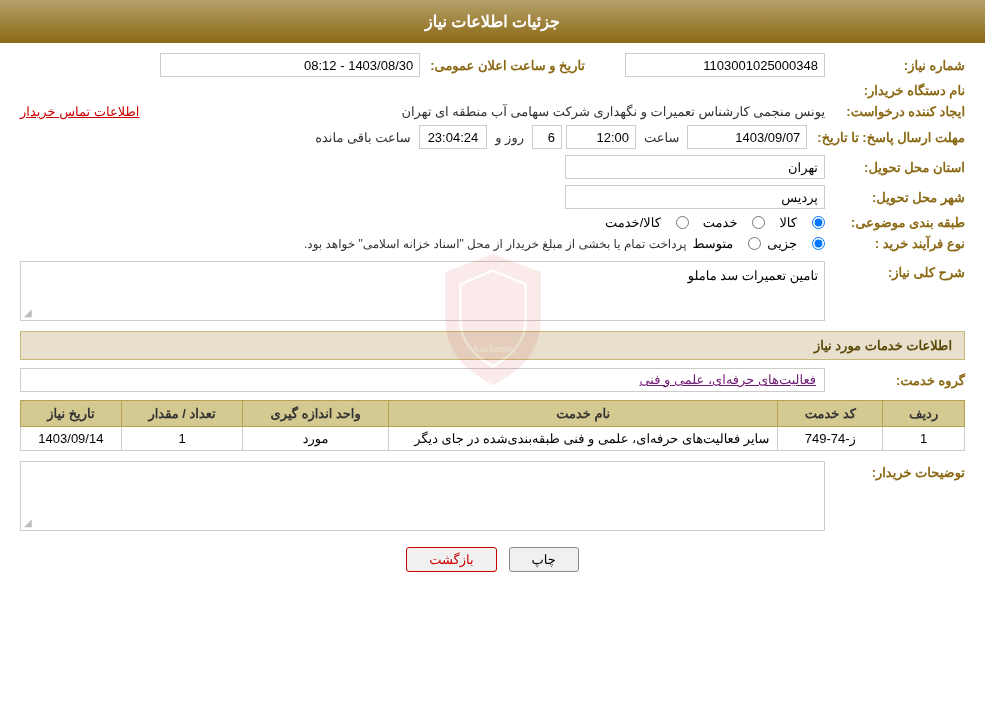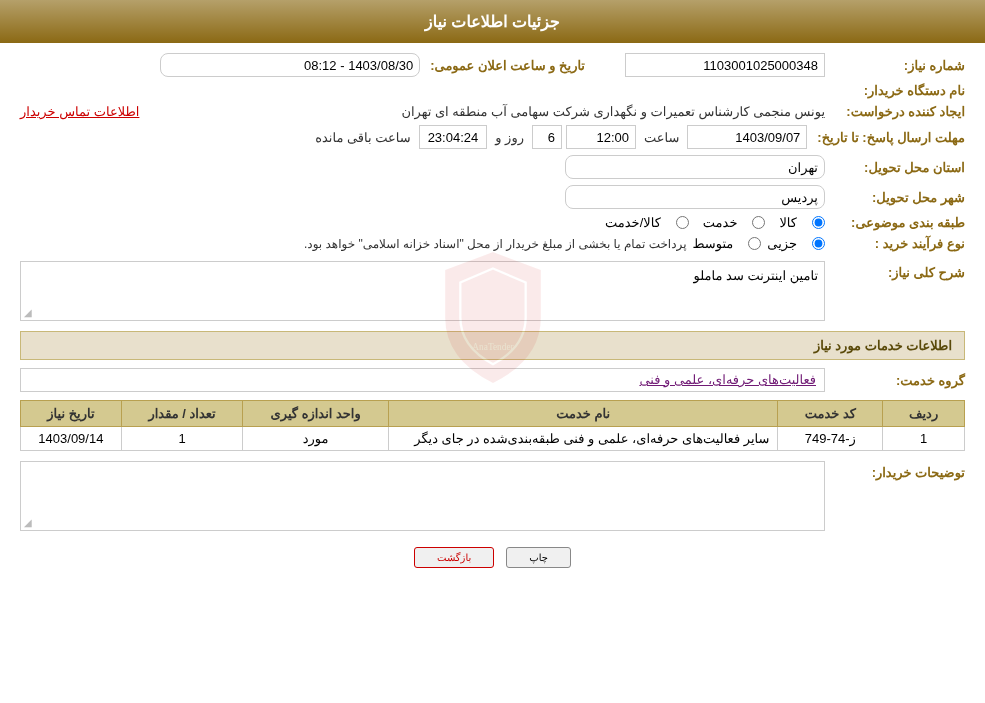--- a/index.html
+++ b/index.html
@@ -48,21 +48,20 @@
       text-align: right;
       height: 24px;
       display: inline-flex;
       align-items: center;
     }
     .value-box.wide {
       min-width: 350px;
     }
     .value-box.medium {
       min-width: 260px;
-      border-radius: 8px;
     }
     .date-row {
       display: flex;
       align-items: center;
       gap: 4px;
     }
     .date-row .value-box {
       min-width: 120px;
     }
     .date-row .small-label {
@@ -132,21 +131,21 @@
       justify-content: center;
       gap: 12px;
       margin: 16px 0;
     }
     .btn {
       padding: 4px 22px;
       border: 1px solid #888;
       background: #f0f0f0;
       cursor: pointer;
       font-family: Tahoma, Arial, sans-serif;
-      font-size: 10px;
+      font-size: 13px;
       border-radius: 3px;
     }
     .btn-print {
       background: #f0f0f0;
       border: 1px solid #888;
     }
     .btn-back {
       background: #f0f0f0;
       border: 1px solid #c00;
       color: #c00;
@@ -275,21 +274,21 @@
           <input type="radio" name="ptype" style="">
           <span>متوسط</span>
         </div>
         <span class="purchase-type-text">پرداخت تمام یا بخشی از مبلغ خریدار از محل "اسناد خزانه اسلامی" خواهد بود.</span>
       </div>
     </div>
 
     <div style="margin: 10px 0 4px 0; display:flex; align-items: flex-start;">
       <span class="label" style="padding-top:4px;">شرح کلی نیاز:</span>
       <div style="flex:1; border:1px solid #ccc; min-height:60px; padding:6px; background:#fff; position:relative;">
-        <span>تامین اینترنت سد ماملو</span>
+        <span>تامین تعمیرات سد ماملو</span>
         <span style="position:absolute; bottom:2px; left:3px; color:#bbb; font-size:10px;">◢</span>
       </div>
     </div>
 
     <div class="section-header">
       <span>اطلاعات خدمات مورد نیاز</span>
     </div>
 
     <div class="info-row">
       <span class="label">گروه خدمت:</span>

